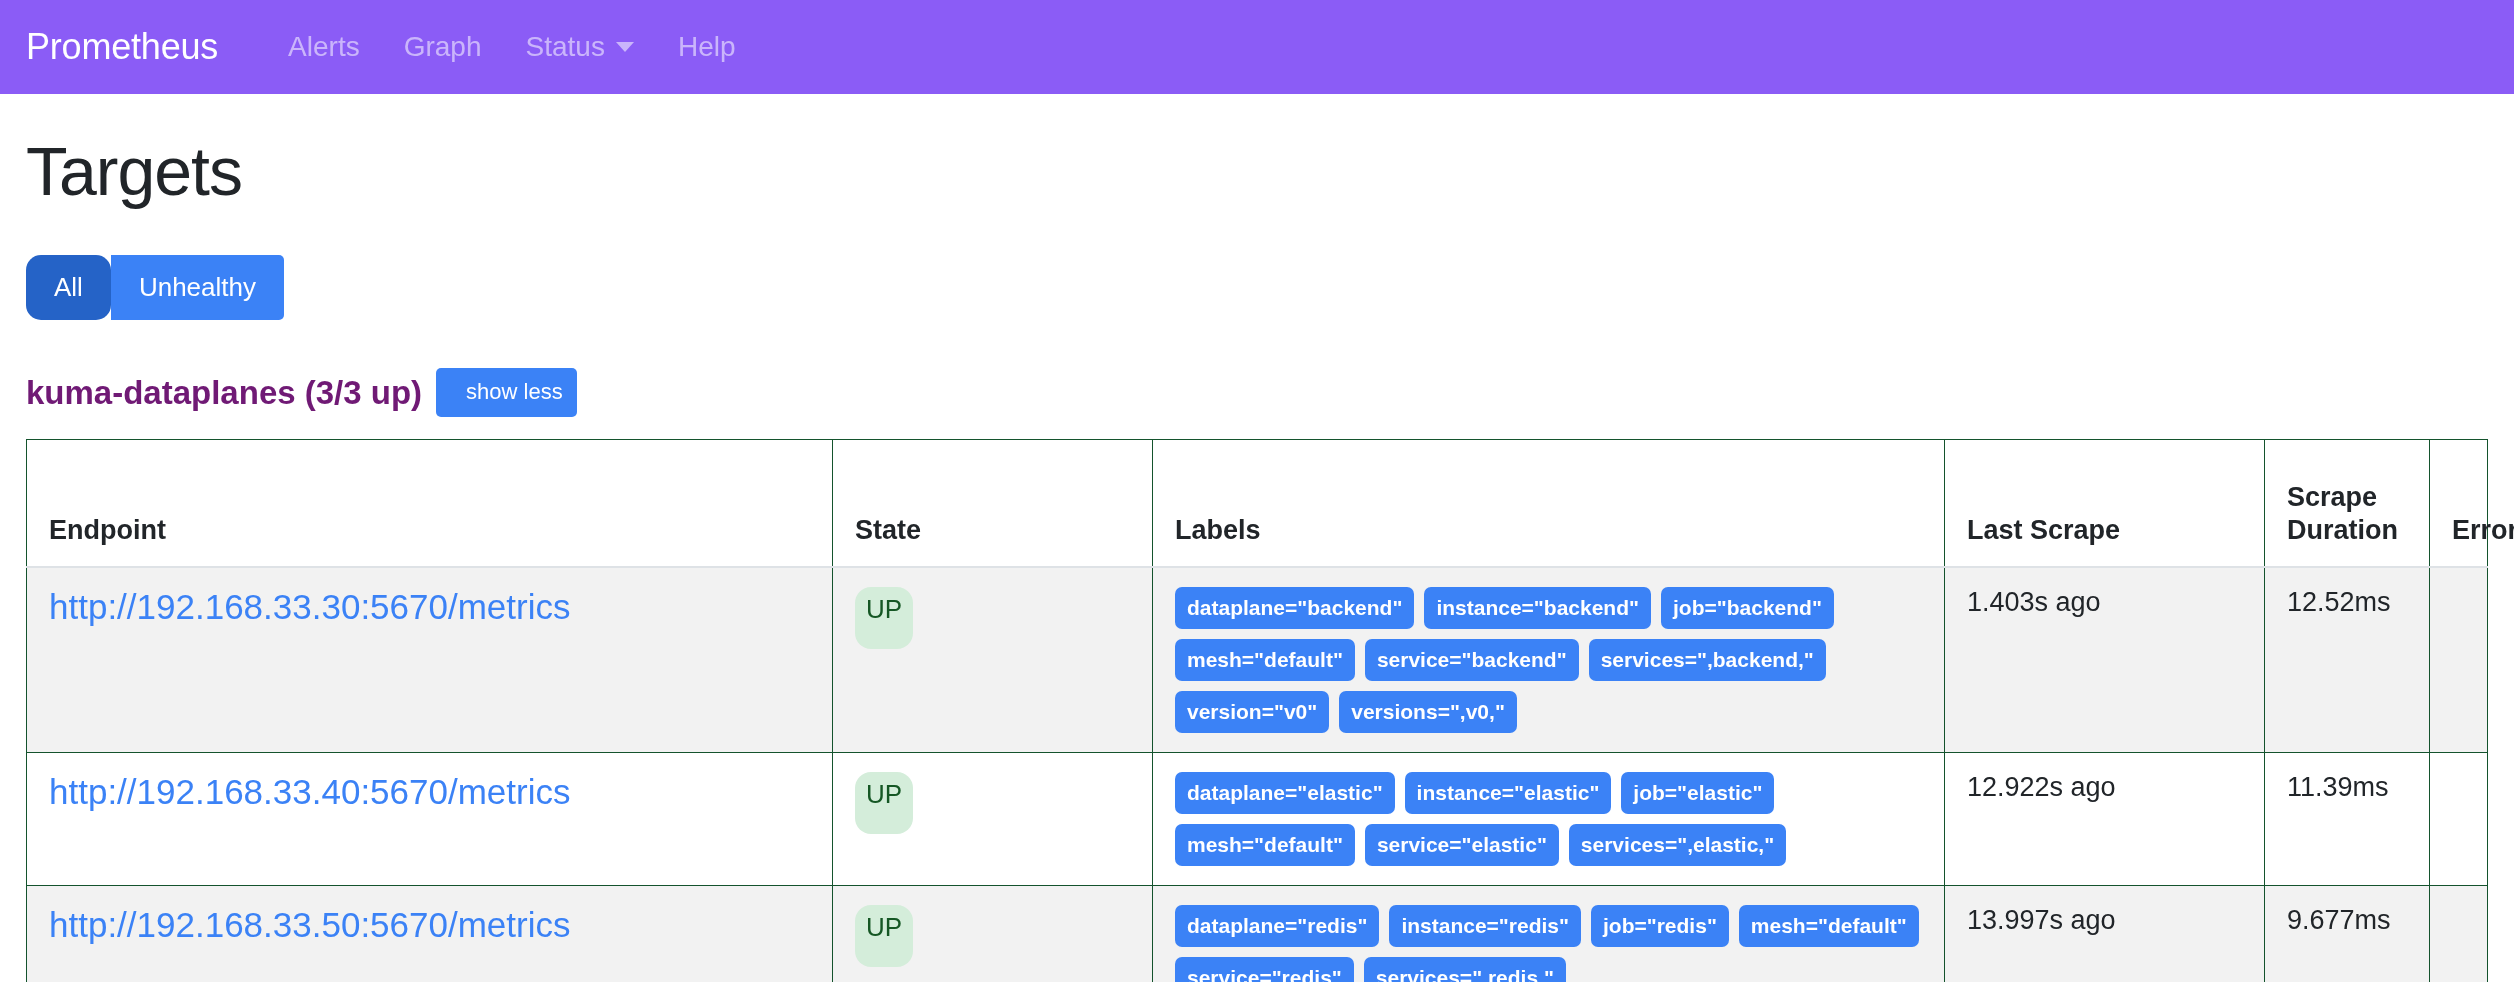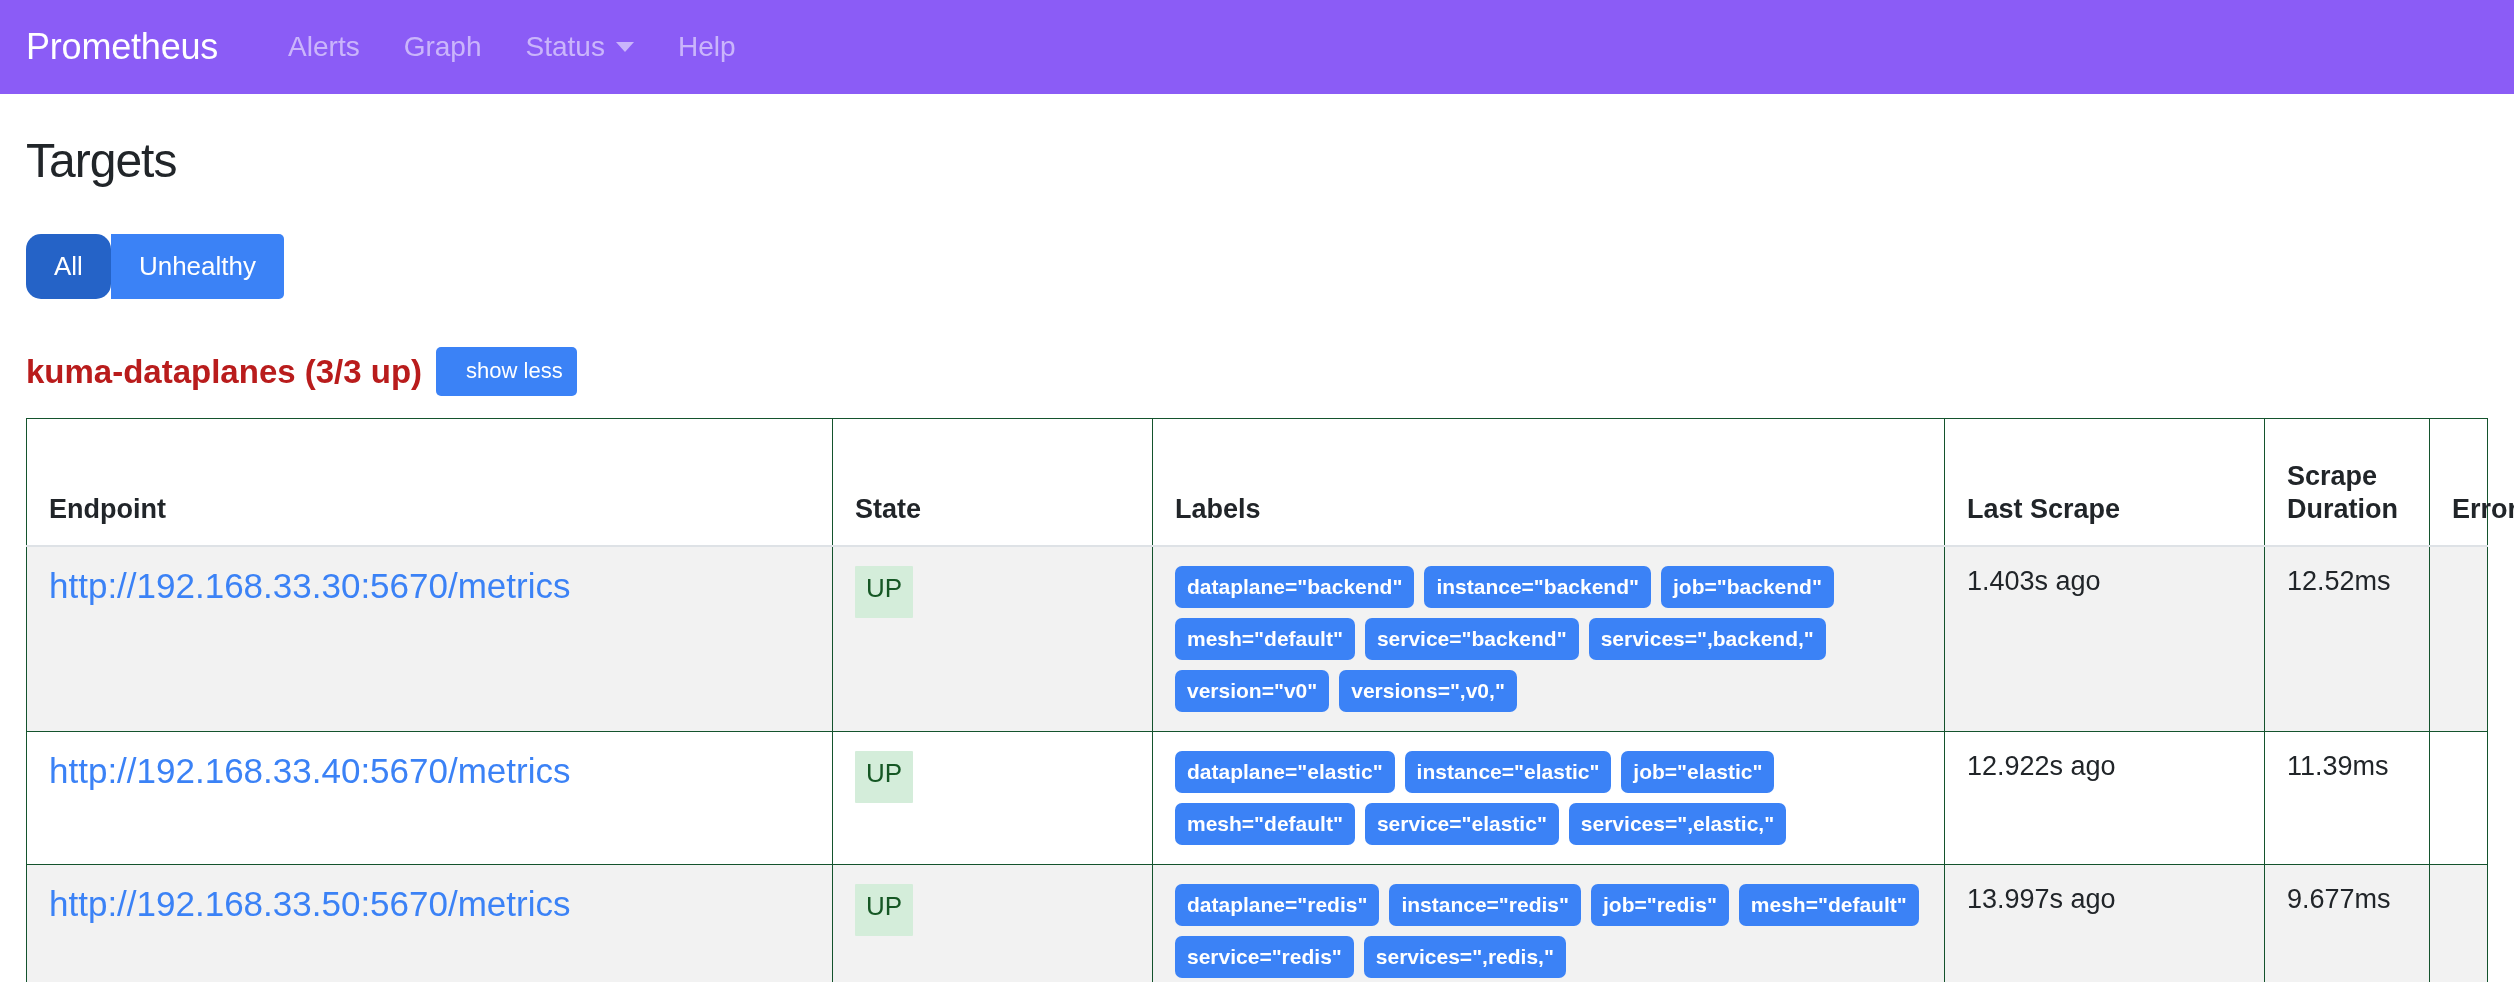--- a/index.html
+++ b/index.html
@@ -59,21 +59,21 @@
     border-right: 9px solid transparent;
     border-top: 10px solid rgba(255,255,255,0.55);
     display: inline-block;
   }
 
   
   .page {
     padding: 0 26px;
   }
   .page-title {
-    font-size: 48px;
+    font-size: 68px;
     font-weight: 400;
     letter-spacing: -1px;
     color: #212529;
     margin: 42px 0 0 0;
     line-height: 1.05;
   }
 
   
   .btn-group {
     display: inline-flex;
@@ -99,21 +99,21 @@
   
   .job-heading {
     display: flex;
     align-items: center;
     gap: 14px;
     margin-top: 48px;
   }
   .job-title {
     font-size: 33px;
     font-weight: bold;
-    color: #b91c1c;
+    color: #701a75;
     cursor: pointer;
     white-space: nowrap;
   }
   .btn-showless {
     font-family: "Liberation Sans", sans-serif;
     background: #3b82f6;
     color: #ffffff;
     border: none;
     border-radius: 5px;
     font-size: 22px;
@@ -169,24 +169,24 @@
     color: #3b82f6;
     text-decoration: none;
     font-size: 35px;
     cursor: pointer;
     word-break: break-all;
   }
   .badge-up {
     display: inline-block;
     background: #d4edda;
     color: #155724;
-    border-radius: 1px;
+    border-radius: 16px;
     font-size: 26px;
     line-height: 1;
-    padding: 9px 11px 17px 11px;
+    padding: 9px 11px 27px 11px;
   }
   .labels {
     display: flex;
     flex-wrap: wrap;
     gap: 10px 10px;
     align-content: flex-start;
   }
   .label-badge {
     display: inline-block;
     background: #3b82f6;

